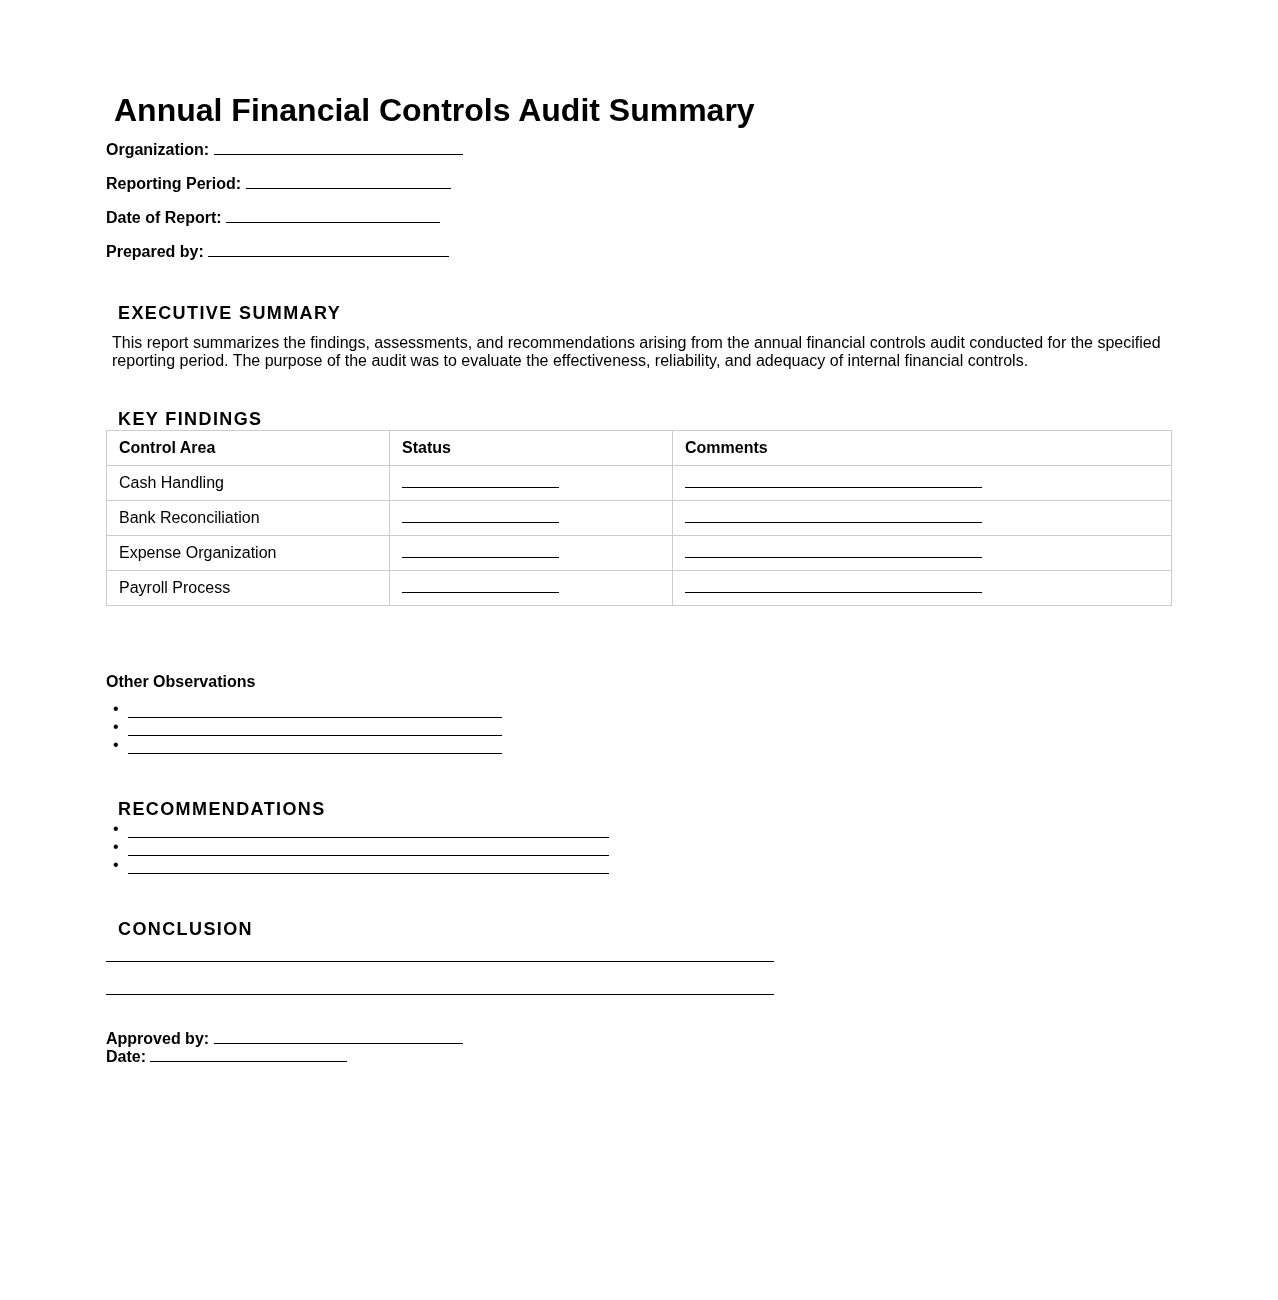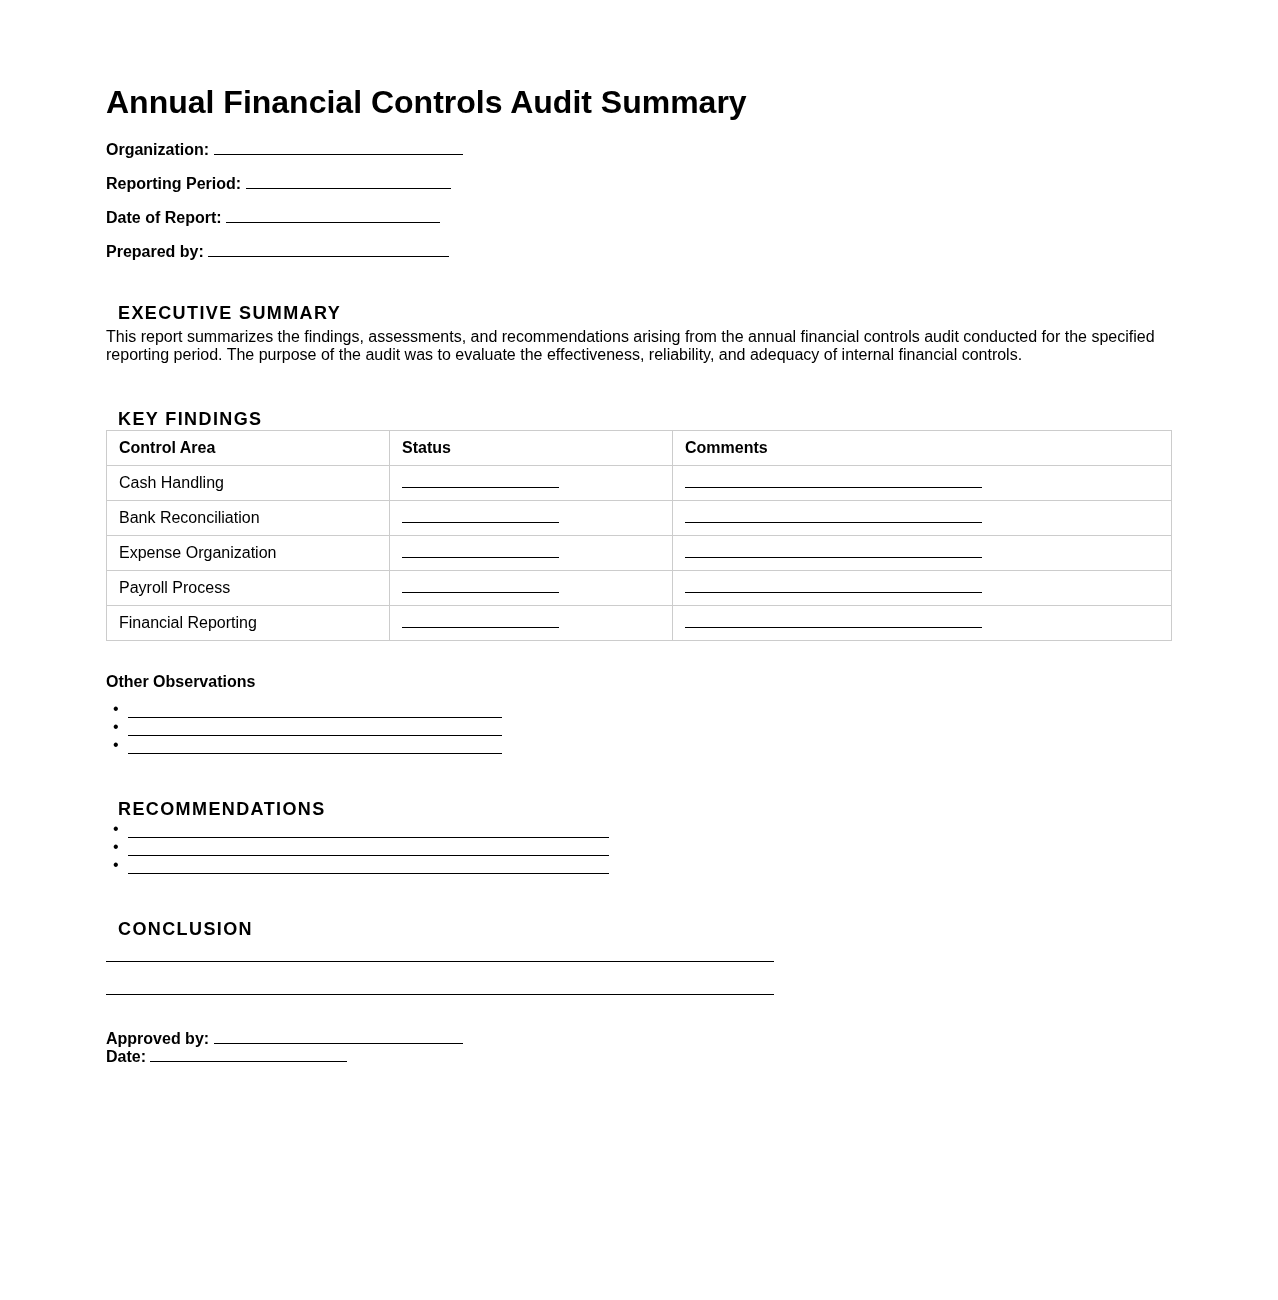--- a/index.html
+++ b/index.html
@@ -17,21 +17,21 @@
     .page {
       position: absolute;
       left: 106px;
       top: 0;
       width: 1066px;
     }
     .doc-title {
       position: absolute;
       top: 82px;
       left: 0;
-      margin: 0;
+      margin: 8px;
       font-size: 32px;
       font-weight: bold;
       line-height: 40px;
       white-space: nowrap;
     }
     .meta-line {
       position: absolute;
       left: 0;
       font-size: 16px;
       font-weight: bold;
@@ -52,21 +52,21 @@
       font-weight: bold;
       letter-spacing: 1.4px;
       line-height: 22px;
       white-space: nowrap;
     }
     .summary-text {
       position: absolute;
       left: 0;
       top: 328px;
       width: 1066px;
-      margin: 0;
+      margin: 6px;
       font-size: 16px;
       line-height: 18px;
     }
     table.findings {
       position: absolute;
       left: 0;
       top: 430px;
       width: 1066px;
       border-collapse: collapse;
       font-size: 16px;
@@ -187,25 +187,20 @@
       <tr>
         <td>Expense Organization</td>
         <td class="blank-cell"><span class="blank" style="width: 157px;"></span></td>
         <td class="blank-cell"><span class="blank" style="width: 297px;"></span></td>
       </tr>
       <tr>
         <td>Payroll Process</td>
         <td class="blank-cell"><span class="blank" style="width: 157px;"></span></td>
         <td class="blank-cell"><span class="blank" style="width: 297px;"></span></td>
       </tr>
-      <tr>
-        <td>Financial Reporting</td>
-        <td class="blank-cell"><span class="blank" style="width: 157px;"></span></td>
-        <td class="blank-cell"><span class="blank" style="width: 297px;"></span></td>
-      </tr>
     </tbody>
   </table>
 
   <h3 class="subheading">Other Observations</h3>
   <ul class="blank-list" style="top:701px;">
     <li><span class="bullet">•</span><span class="blank" style="width: 374px;"></span></li>
     <li><span class="bullet">•</span><span class="blank" style="width: 374px;"></span></li>
     <li><span class="bullet">•</span><span class="blank" style="width: 374px;"></span></li>
   </ul>
 

